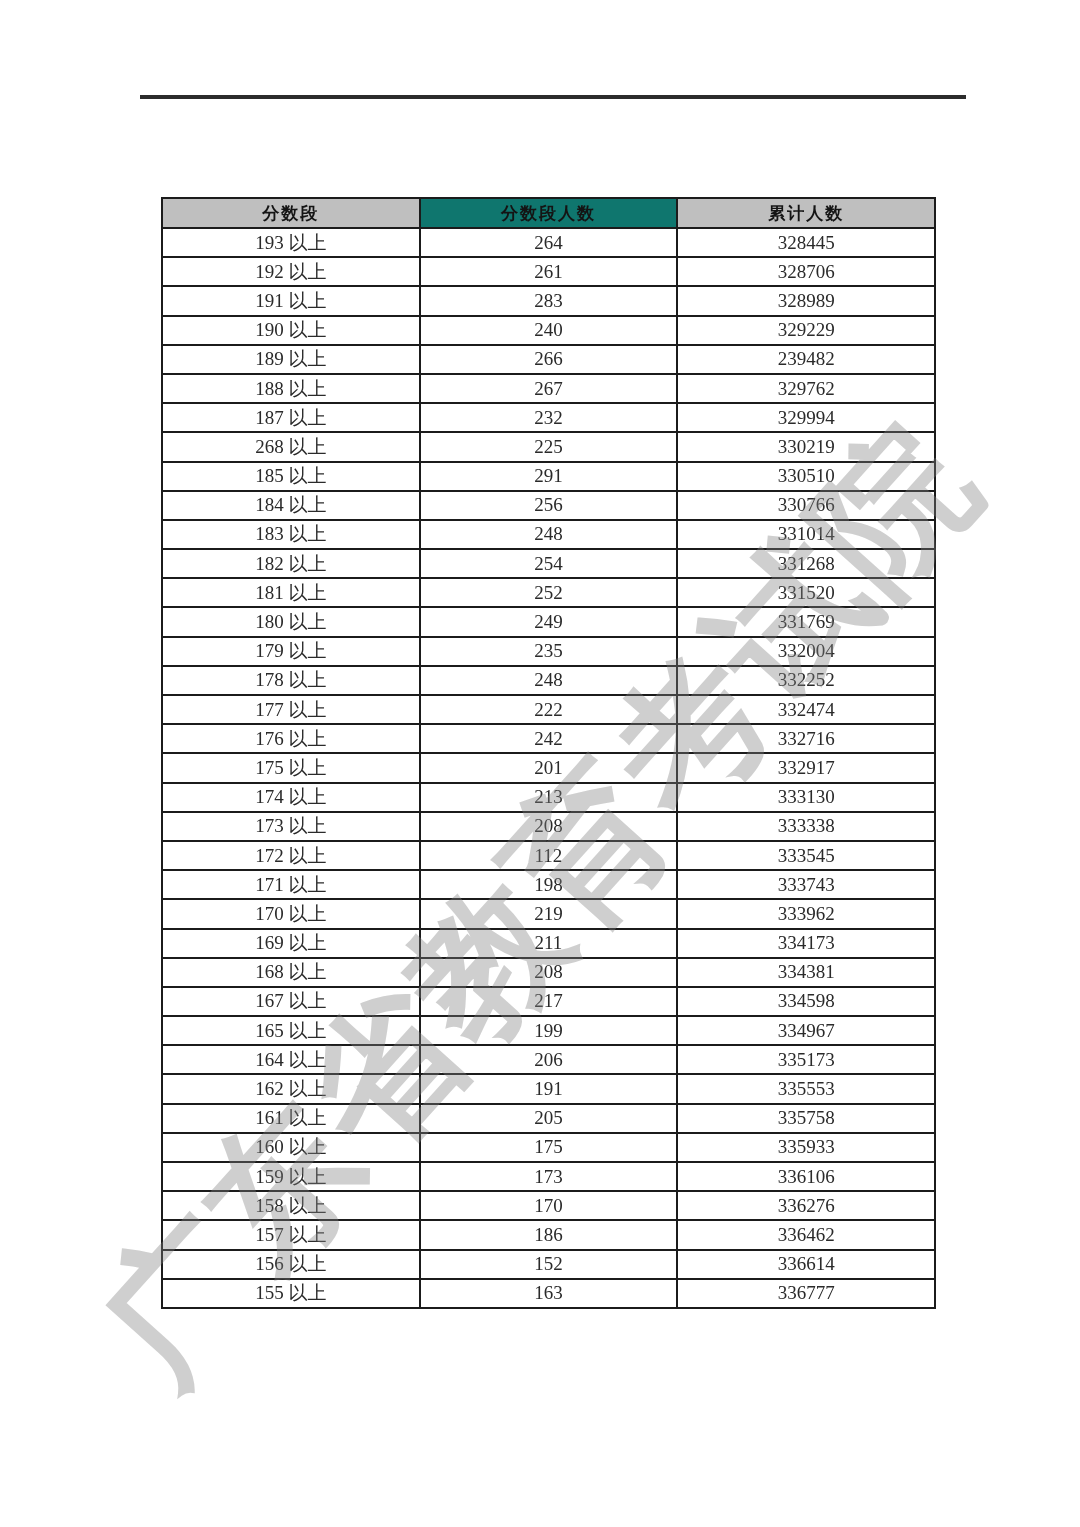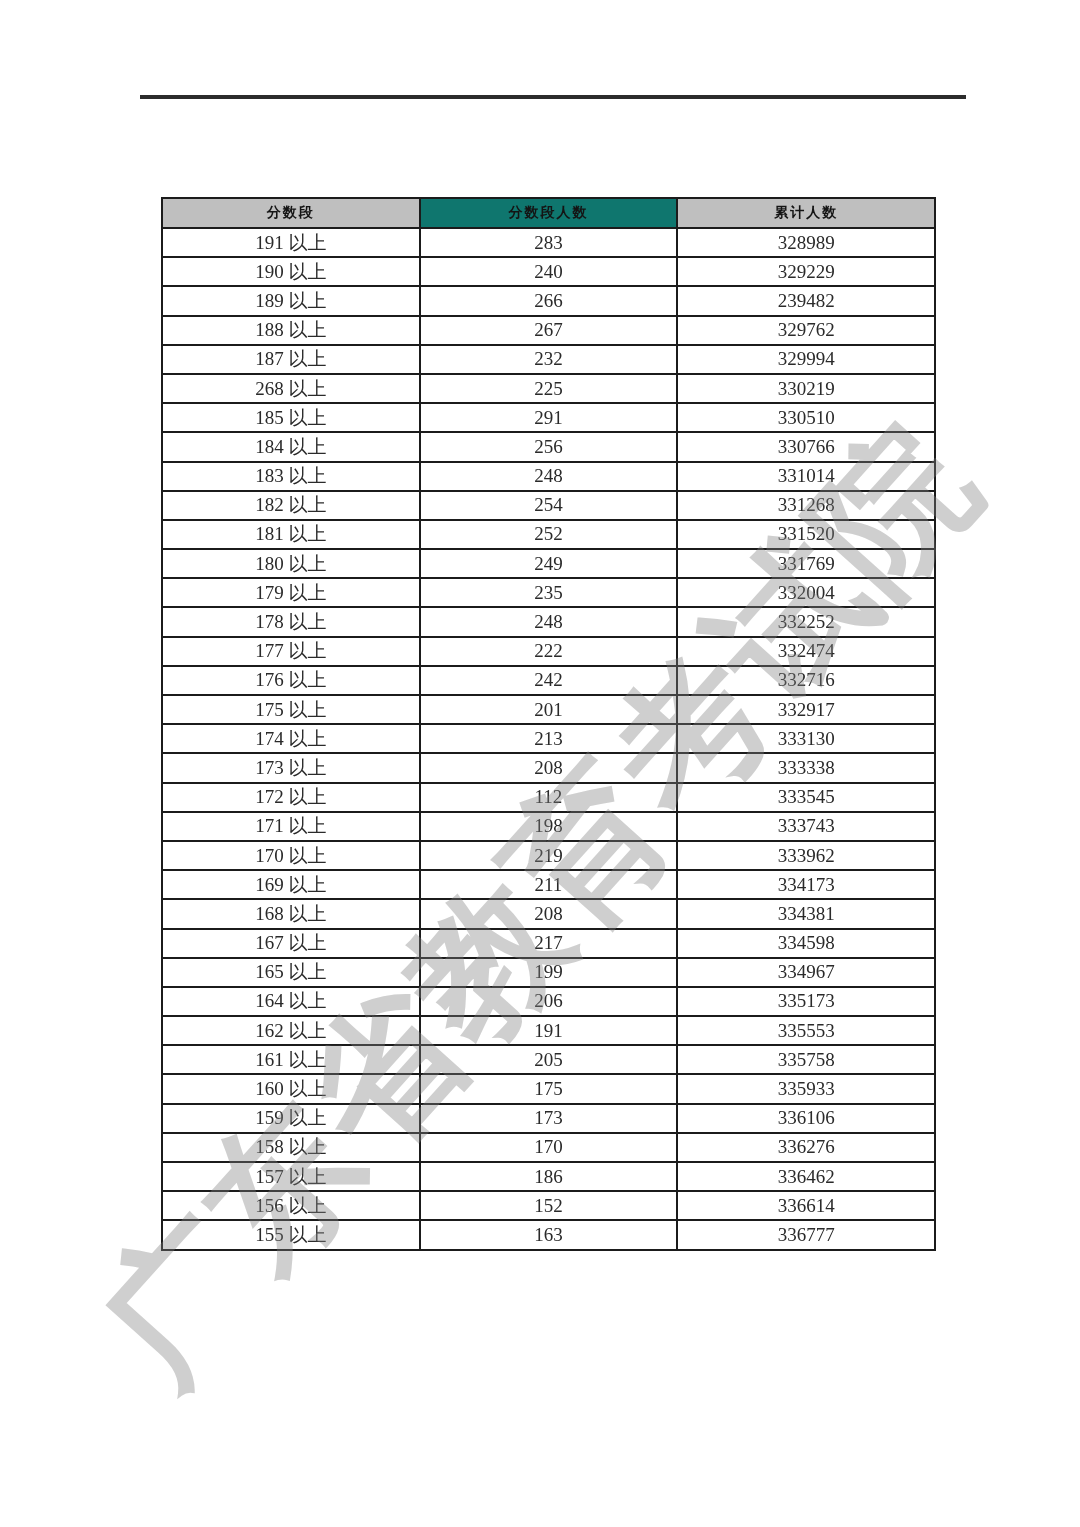--- a/index.html
+++ b/index.html
@@ -35,21 +35,21 @@
   table.score-table td {
     border: 2px solid #1b1b1b;
     text-align: center;
     vertical-align: middle;
     padding: 0;
     overflow: hidden;
     white-space: nowrap;
   }
   table.score-table th {
     height: 28px;
-    font-size: 14px;
+    font-size: 17px;
     font-weight: bold;
     color: #141414;
     letter-spacing: 2px;
   }
   table.score-table td {
     height: 27.2px;
     font-size: 19px;
     color: #2a2a2a;
   }
   .watermark {
@@ -77,20 +77,30 @@
   <table class="score-table">
     <thead>
       <tr>
         <th style="background: rgb(191, 191, 191);">分数段</th>
         <th style="background: #0f766e;">分数段人数</th>
         <th style="background: rgb(191, 191, 191);">累计人数</th>
       </tr>
     </thead>
     <tbody id="table-body">
         <tr>
+          <td>193 以上</td>
+          <td>264</td>
+          <td>328445</td>
+        </tr>
+        <tr>
+          <td>192 以上</td>
+          <td>261</td>
+          <td>328706</td>
+        </tr>
+        <tr>
           <td>191 以上</td>
           <td>283</td>
           <td>328989</td>
         </tr>
         <tr>
           <td>190 以上</td>
           <td>240</td>
           <td>329229</td>
         </tr>
         <tr>

